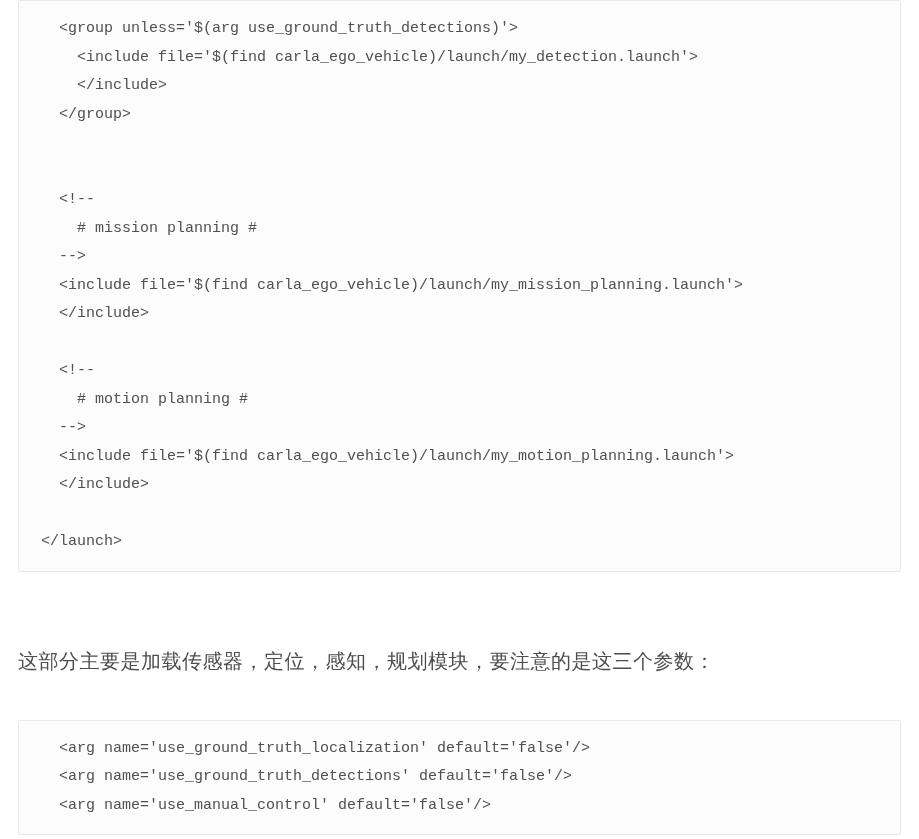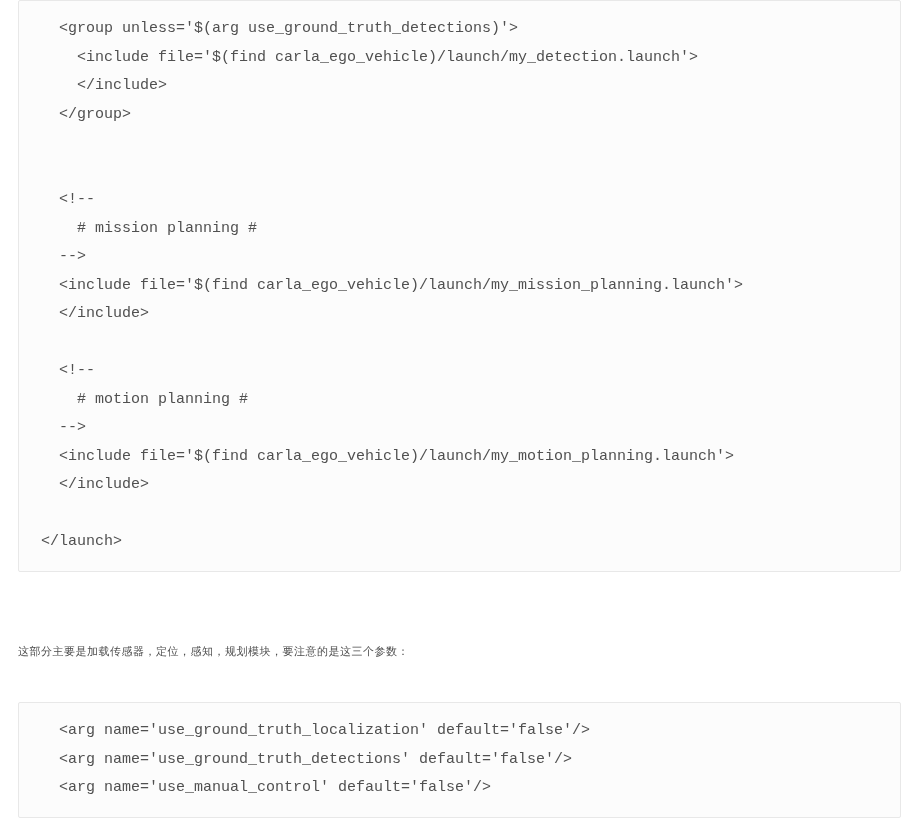--- a/index.html
+++ b/index.html
@@ -18,21 +18,21 @@
     padding: 14px 6px 14px 22px;
     font-family: Consolas, Monaco, "Courier New", monospace;
     font-size: 15px;
     line-height: 1.9;
     color: #505050;
     white-space: pre;
     overflow-x: auto;
   }
   .paragraph {
     margin: 70px 18px 40px 18px;
-    font-size: 11px;
+    font-size: 20px;
     line-height: 1.9;
     color: #4d4d4d;
     letter-spacing: 0.5px;
   }
 </style>
 </head>
 <body>
 
 <div class="code-block">  &lt;group unless='$(arg use_ground_truth_detections)'&gt;
     &lt;include file='$(find carla_ego_vehicle)/launch/my_detection.launch'&gt;

